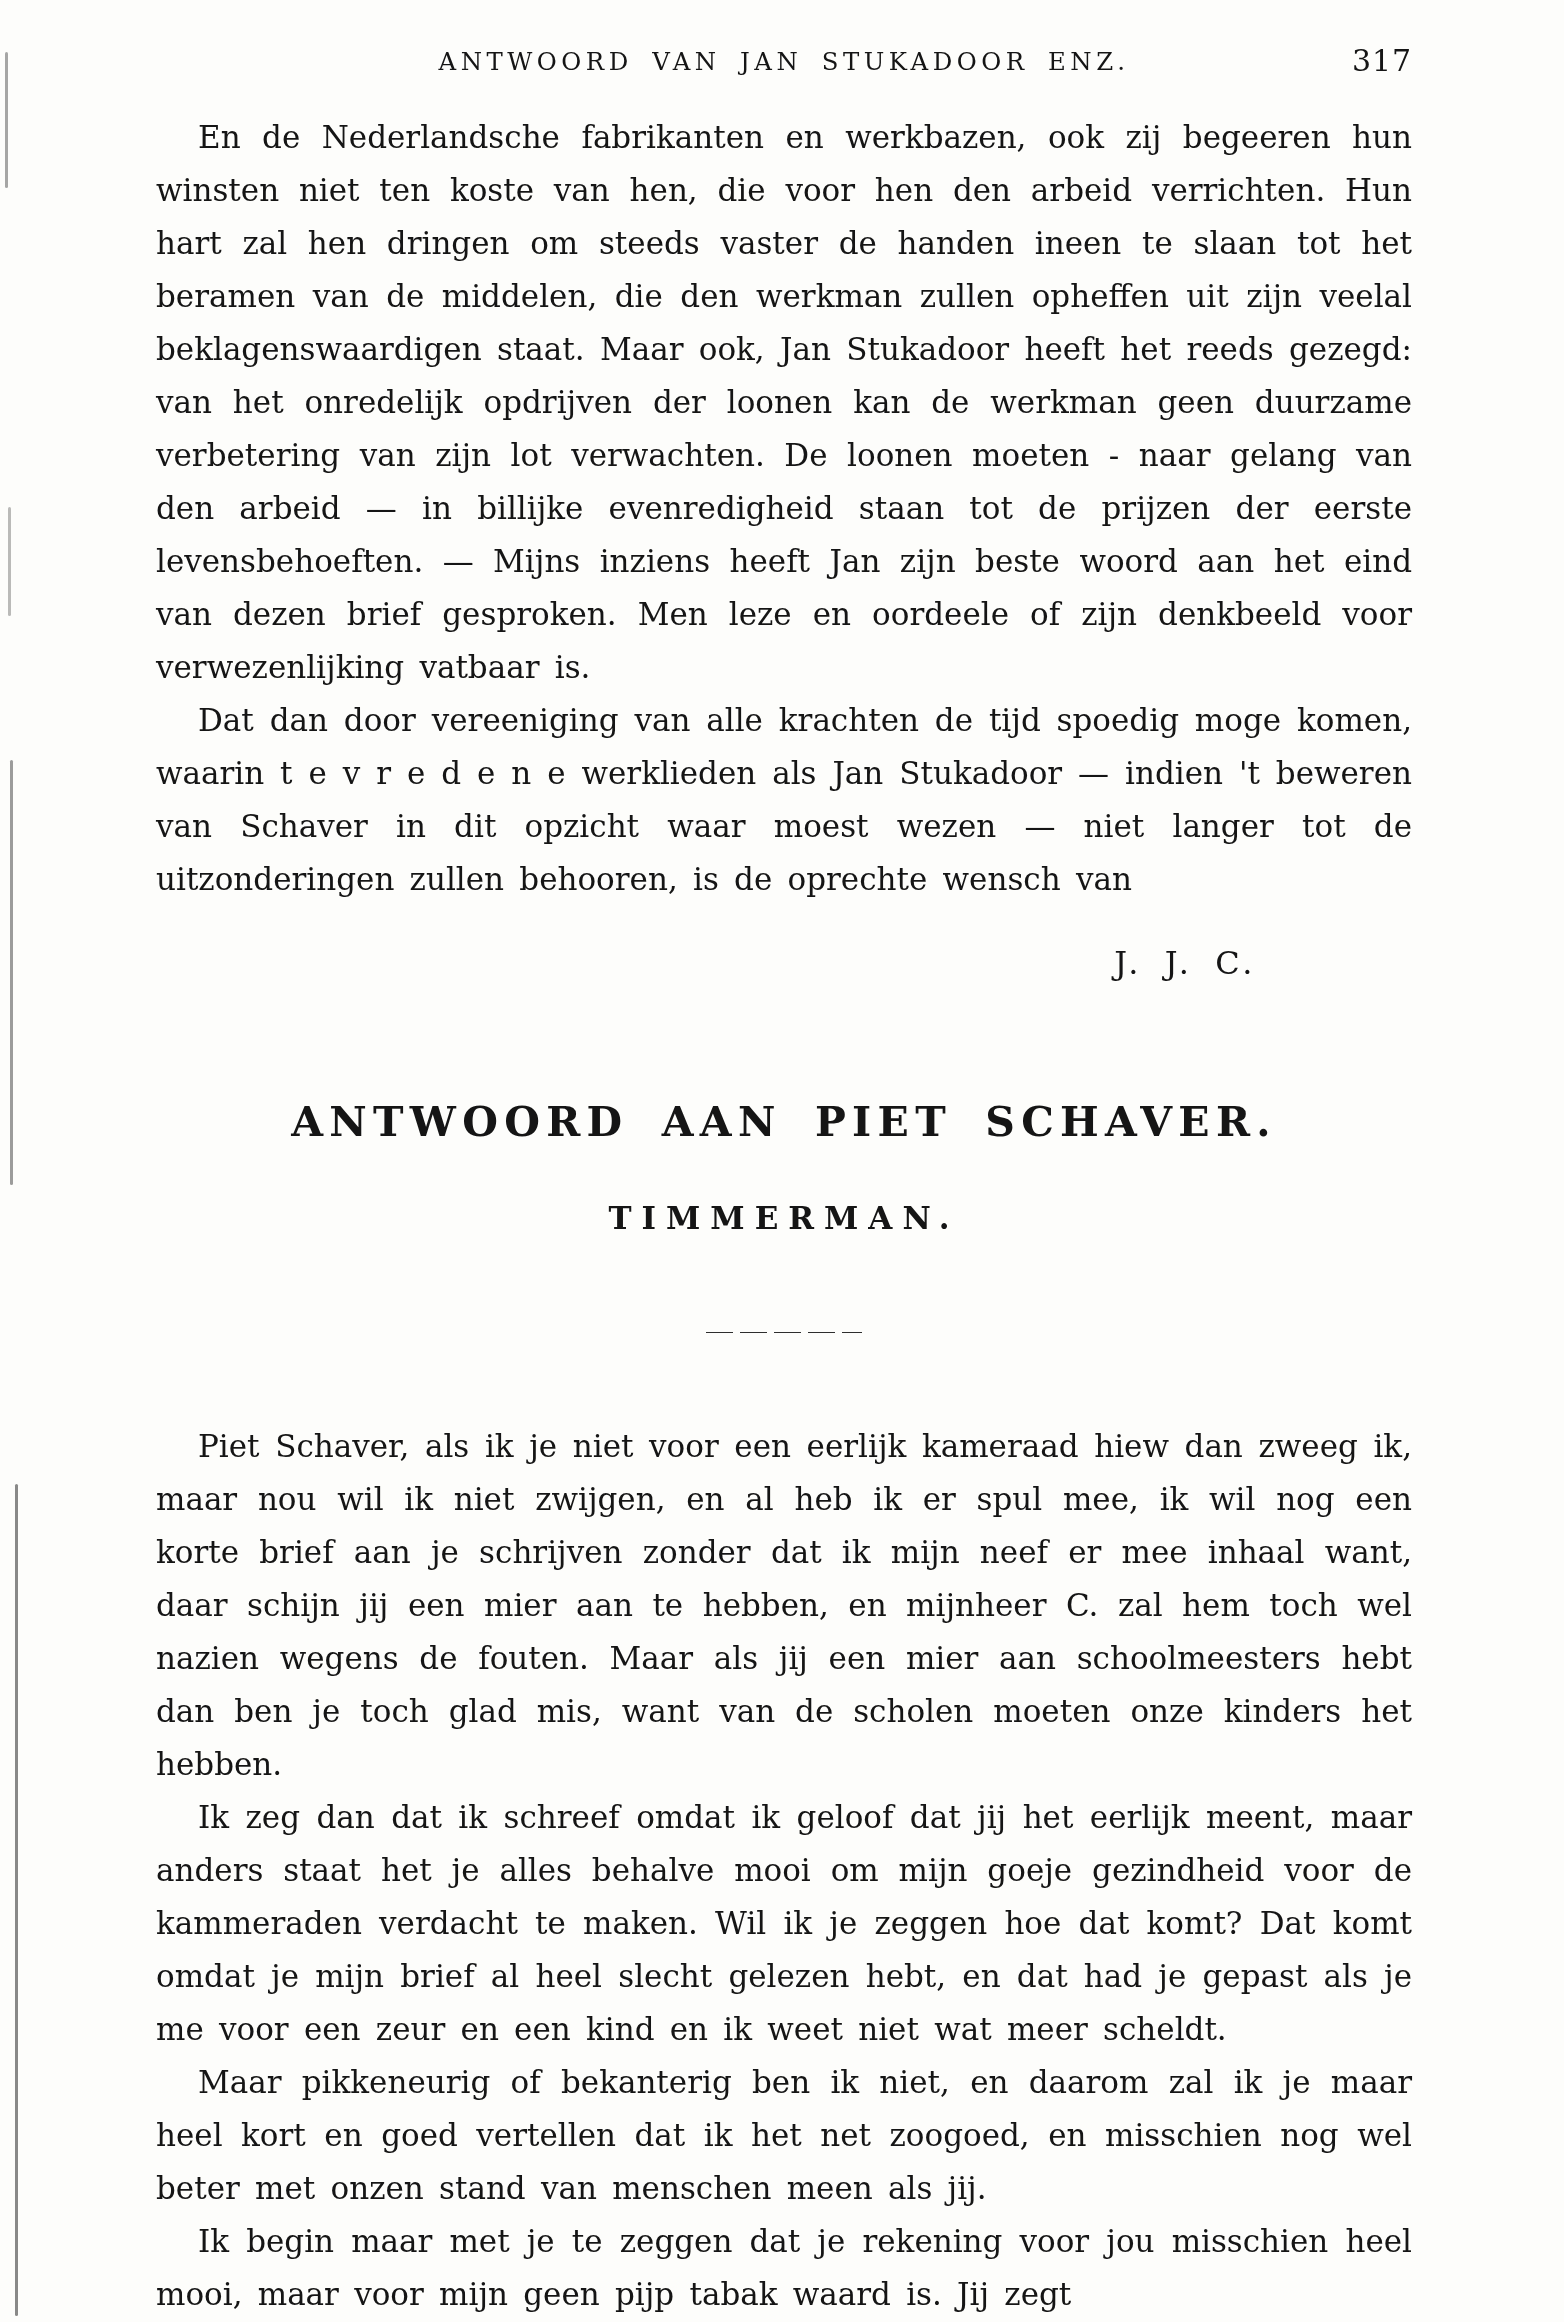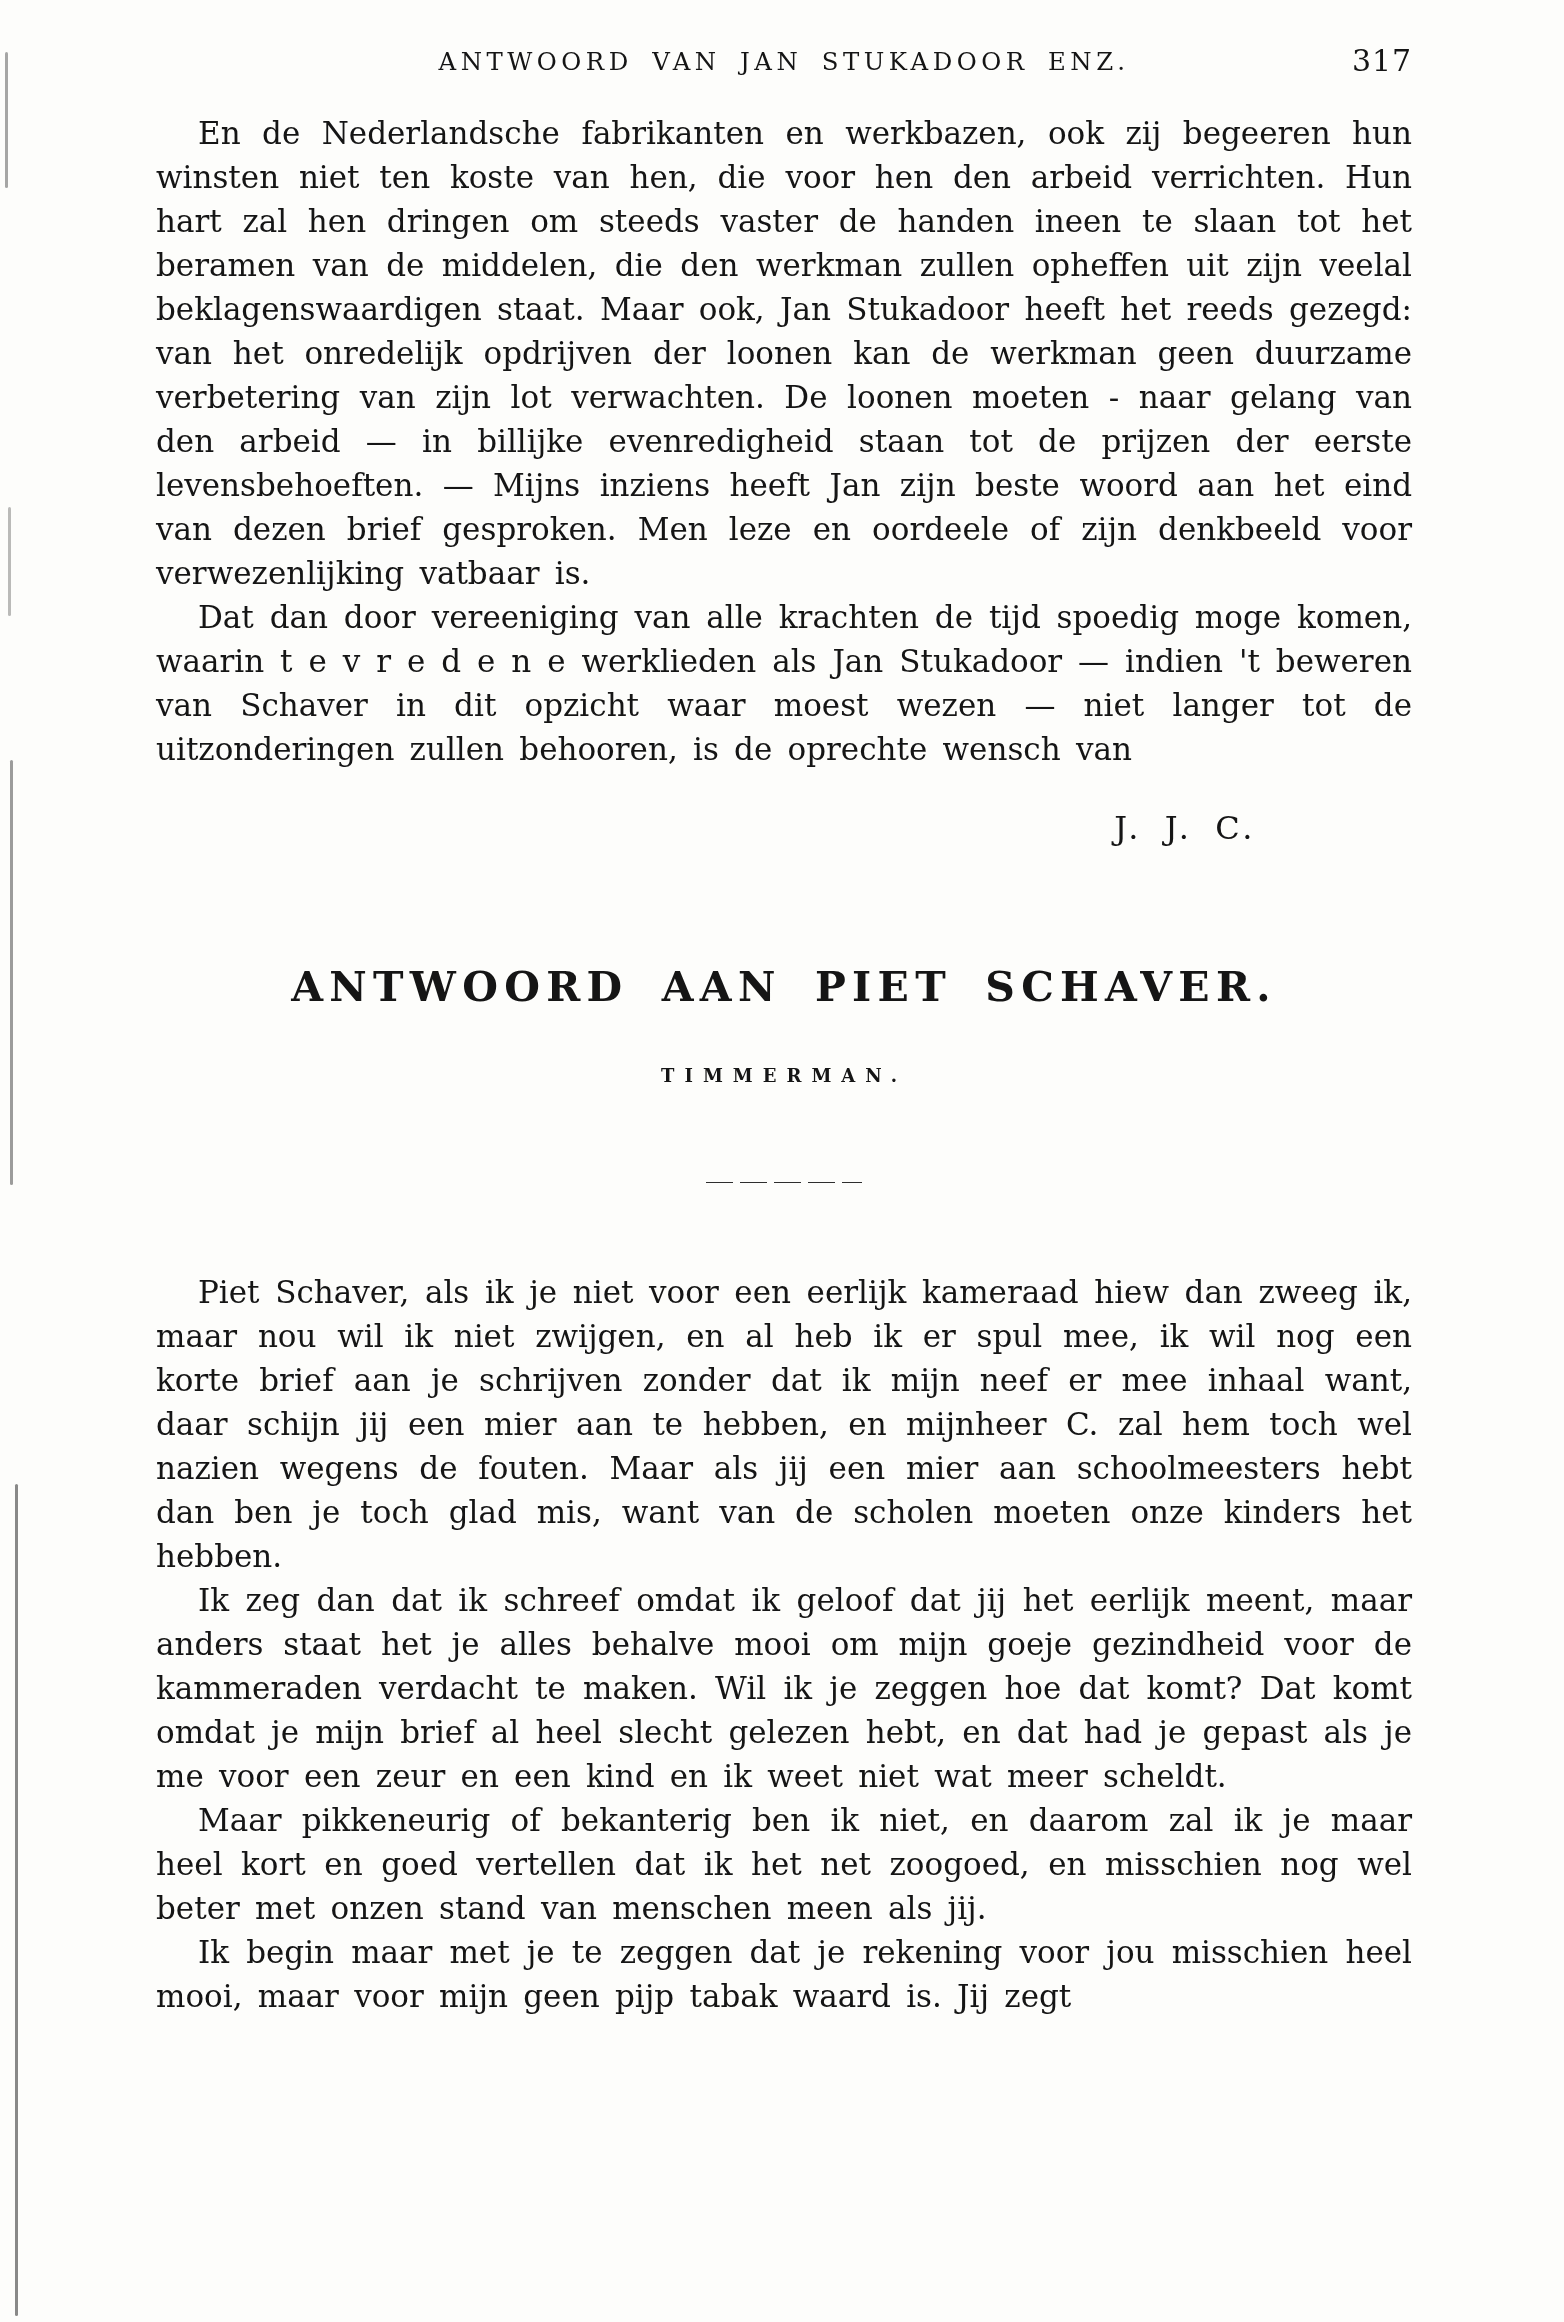--- a/index.html
+++ b/index.html
@@ -48,21 +48,21 @@
     position: absolute;
     right: 0;
     top: -3.6px;
     font-size: 30px;
     letter-spacing: 0.9px;
   }
 
   .body-text p {
     margin: 0;
     font-size: 31px;
-    line-height: 44px;
+    line-height: 53px;
     text-align: justify;
     text-indent: 42px;
     word-spacing: 5.4px;
   }
 
   .signature {
     text-align: right;
     padding-right: 156px;
     margin-top: 38px;
     font-size: 32px;
@@ -76,21 +76,21 @@
   .chapter-title {
     margin: 0;
     text-align: center;
     font-size: 41px;
     font-weight: bold;
     letter-spacing: 6.3px;
     word-spacing: 12.7px;
   }
   .chapter-subtitle {
     text-align: center;
-    font-size: 18px;
+    font-size: 31px;
     font-weight: bold;
     letter-spacing: 10px;
     margin-top: 54px;
   }
   .divider {
     width: 156px;
     height: 1.8px;
     margin: 96px auto 0 auto;
     background: repeating-linear-gradient(
       to right,

